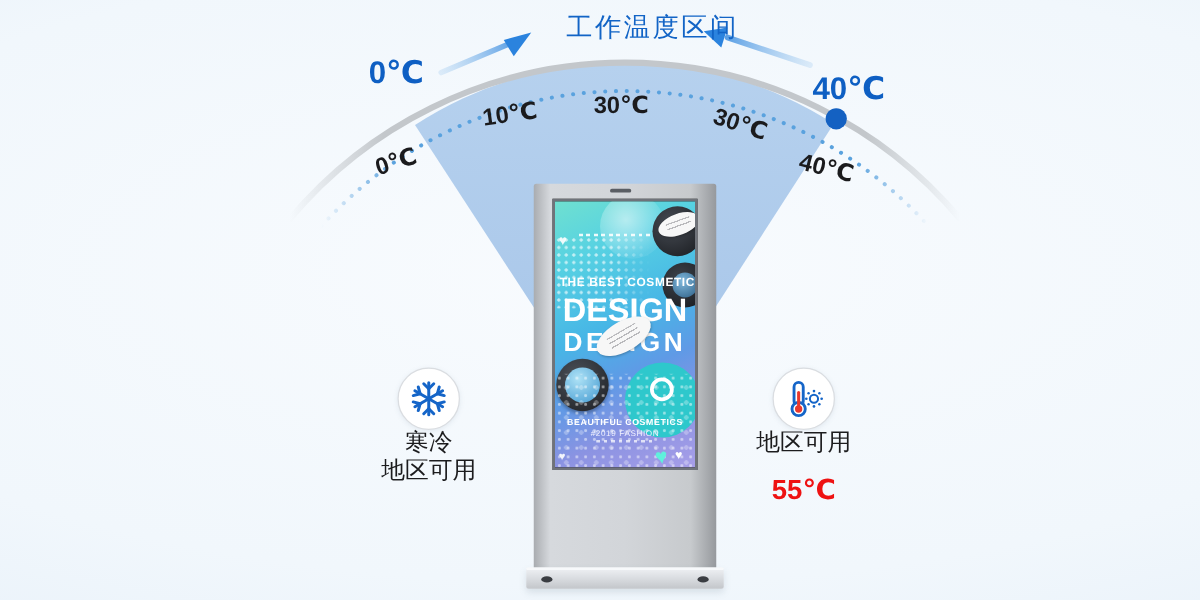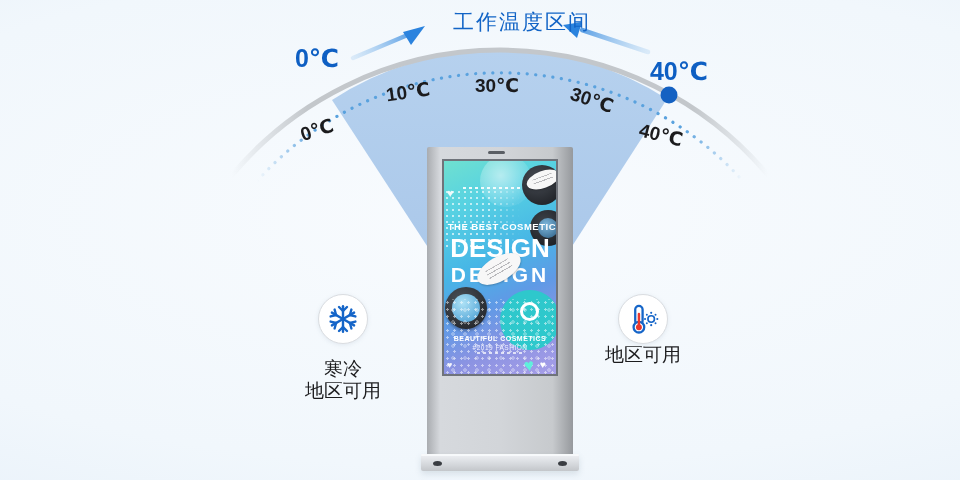--- a/index.html
+++ b/index.html
@@ -92,21 +92,21 @@
   .b1{left:12px;} .b2{left:137px;}
 
   
   .feature{position:absolute;top:294px;width:170px;text-align:center;}
   .icon-circle{
     width:50px;height:50px;margin:0 auto;border-radius:50%;background:#ffffff;
     border:1.5px solid #dadde1;box-shadow:0 1px 4px rgba(120,140,160,.15);
     display:flex;align-items:center;justify-content:center;box-sizing:border-box;
   }
   .f-line{font-size:19px;color:#1c1c1e;font-weight:500;line-height:22px;}
-  .f-line.first{margin-top:14px;}
+  .f-line.first{margin-top:0;}
   .f-value{margin-top:13px;font-size:22px;font-weight:bold;color:#ee1212;}
 </style>
 </head>
 <body>
 
 <div id="stage">
 
   <svg class="diagram" viewBox="0 0 960 480">
     <defs>
       <linearGradient id="fadeGray" gradientUnits="userSpaceOnUse" x1="232" y1="175" x2="768" y2="175">
@@ -260,15 +260,16 @@
           <circle cx="39.5" cy="22" r="1.3"></circle>
           <circle cx="24.5" cy="22" r="1.3"></circle>
           <circle cx="37.3" cy="16.7" r="1.2"></circle>
           <circle cx="26.7" cy="16.7" r="1.2"></circle>
           <circle cx="37.3" cy="27.3" r="1.2"></circle>
           <circle cx="26.7" cy="27.3" r="1.2"></circle>
         </g>
       </svg>
     </div>
     <div class="f-line">地区可用</div>
+    <div class="f-value">55℃</div>
   </div>
 
 </div>
 
 </body></html>

